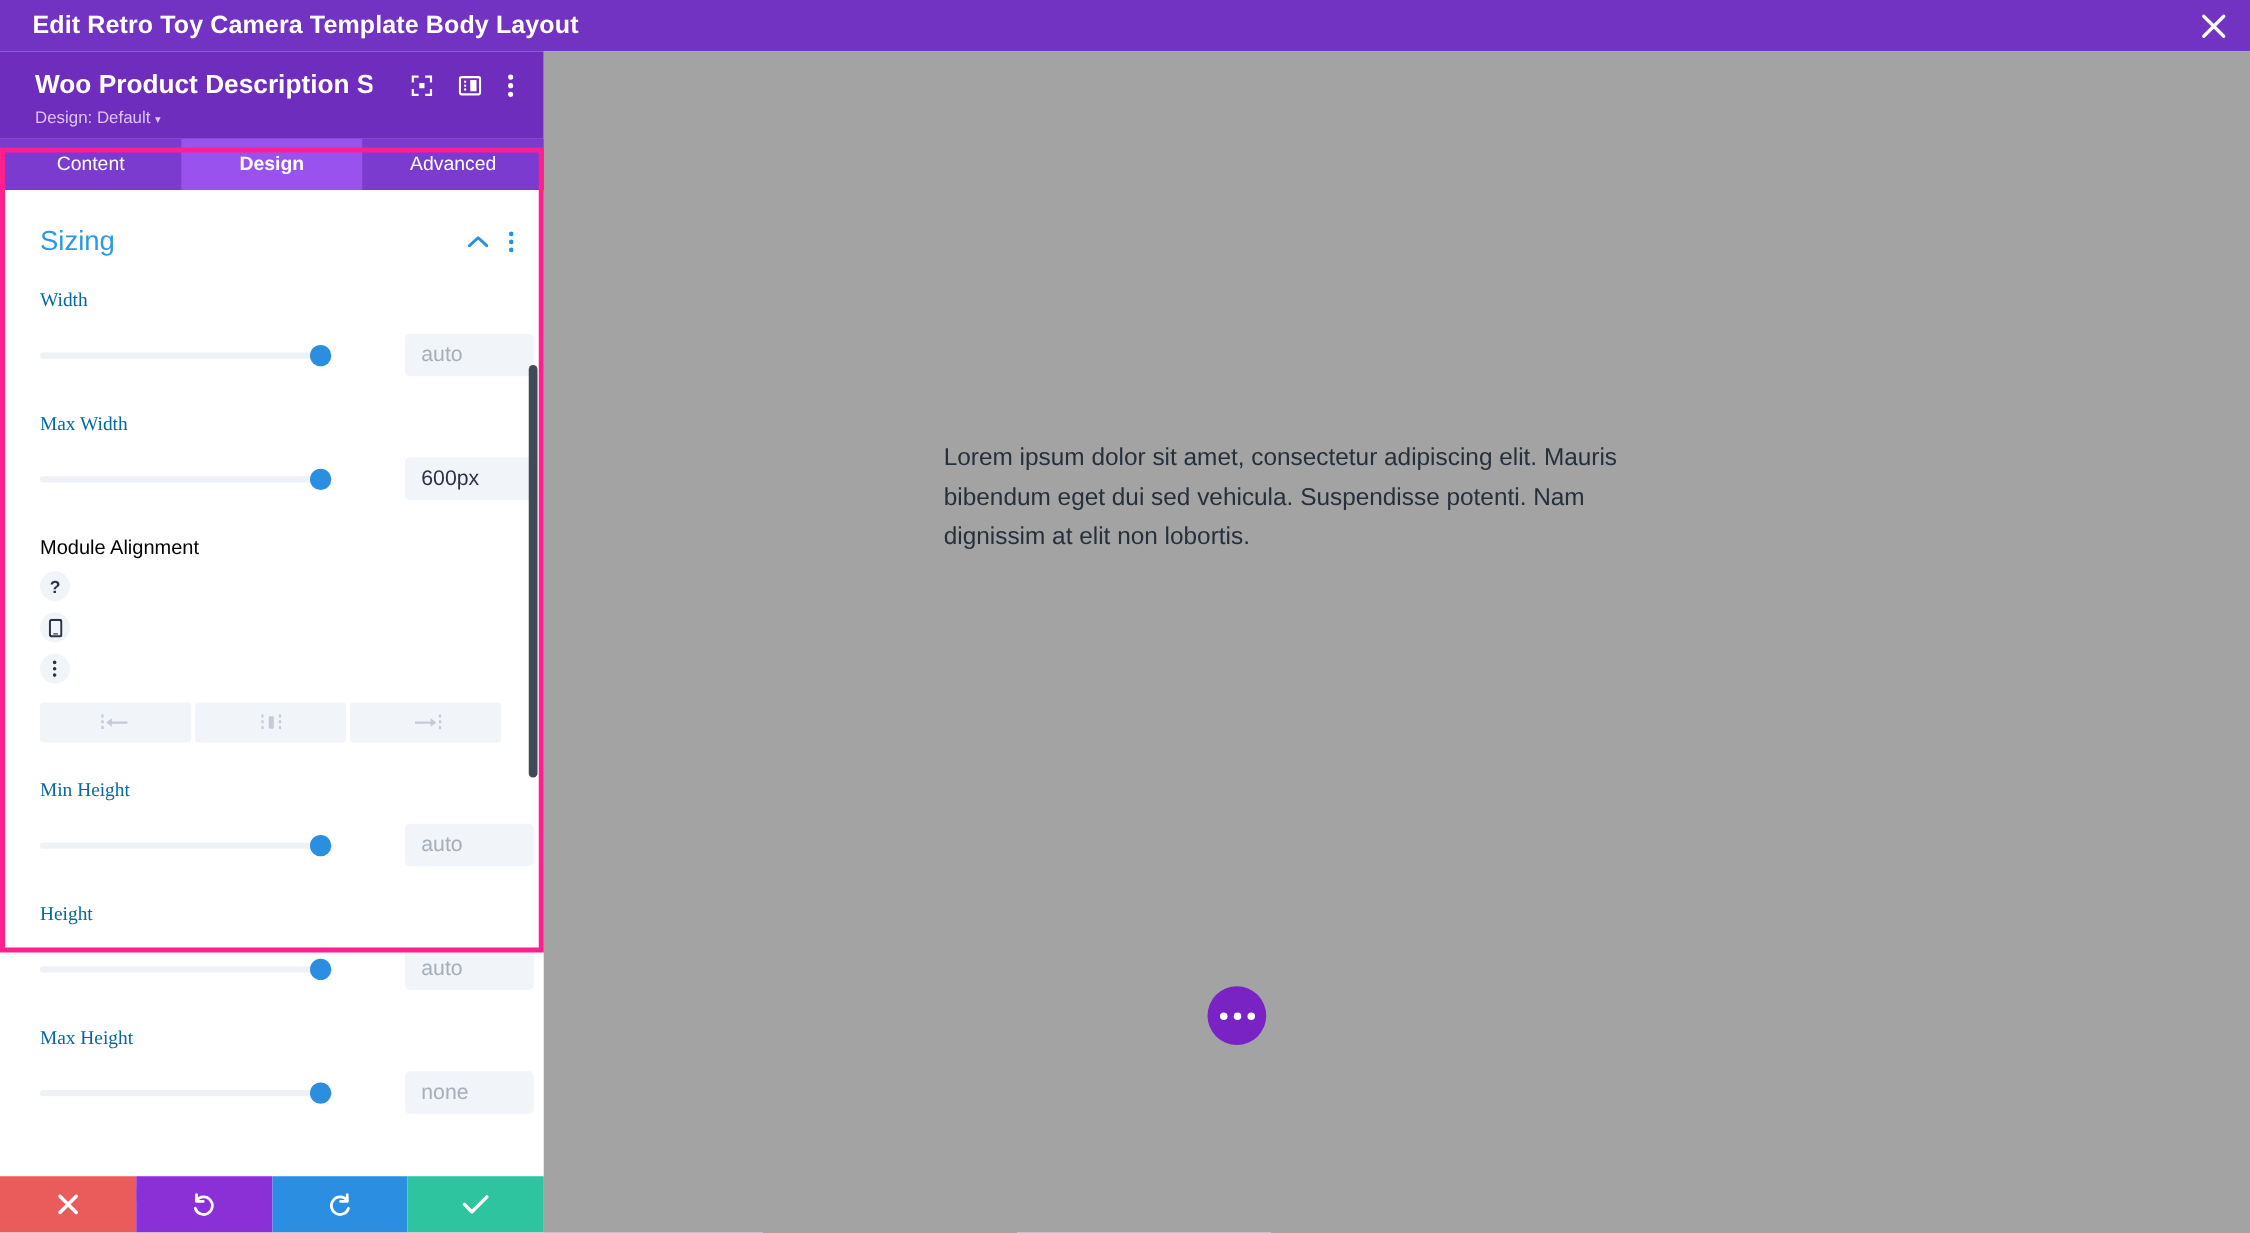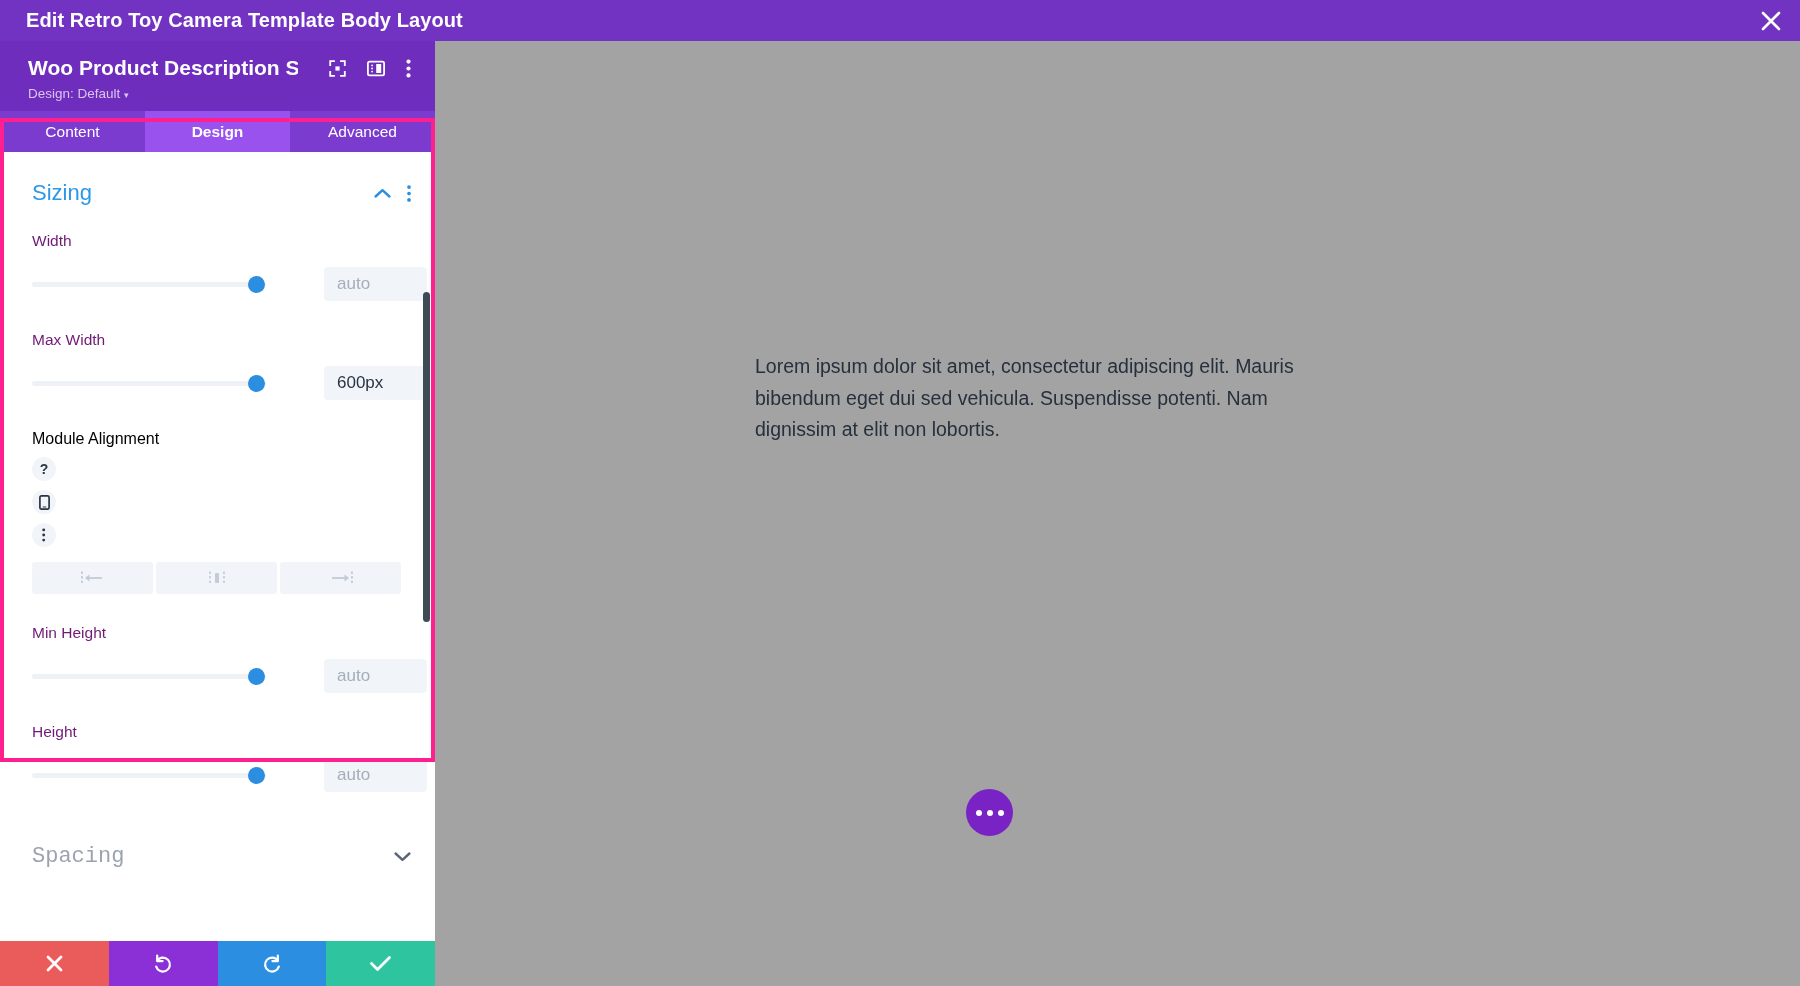--- a/index.html
+++ b/index.html
@@ -84,21 +84,21 @@
     display: flex; align-items: center; margin-bottom: 26px;
   }
   .section-title {
     font-size: 22px; color: #2b98e8; font-weight: normal;
   }
   .section-title.collapsed { color: #9aa4b0; }
   .section-icons { margin-left: auto; display: flex; align-items: center; gap: 16px; }
 
   .field { margin-bottom: 6px; }
   .field-label {
-    font-size: 15.5px; color: #701a75; margin-bottom: 17px;
+    font-size: 15.5px; color: #0369a1; margin-bottom: 17px; font-family: Liberation Serif, serif;
   }
   .field-label-row { display: flex; align-items: flex-start; gap: 9px; margin-bottom: 15px; flex-direction: column; }
   .label-badge {
     width: 24px; height: 24px; border-radius: 50%;
     background: #f1f4f8;
     display: flex; align-items: center; justify-content: center;
     cursor: pointer;
   }
   .label-badge.q { font-size: 14px; font-weight: bold; color: #2b3445; }
 
@@ -340,20 +340,30 @@
           <div class="field-label">Height</div>
           <div class="slider-row">
             <div class="slider">
               <div class="slider-track"></div>
               <div class="slider-thumb"></div>
             </div>
             <input class="value-input" type="text" placeholder="auto" style="">
           </div>
         </div>
 
+        <div class="field">
+          <div class="field-label">Max Height</div>
+          <div class="slider-row">
+            <div class="slider">
+              <div class="slider-track"></div>
+              <div class="slider-thumb"></div>
+            </div>
+            <input class="value-input" type="text" placeholder="none" style="">
+          </div>
+        </div>
 
       </div>
 
       <div class="section collapsed-sec">
         <div class="section-title-row">
           <div class="section-title collapsed">Spacing</div>
           <div class="section-icons">
             <div class="hicon">
               <svg width="17" height="11" viewBox="0 0 17 11">
                 <path d="M1.6 2.5 L8.5 8.8 L15.4 2.5" fill="none" stroke="#5b6675" stroke-width="2.4" stroke-linecap="round" stroke-linejoin="round"></path>

